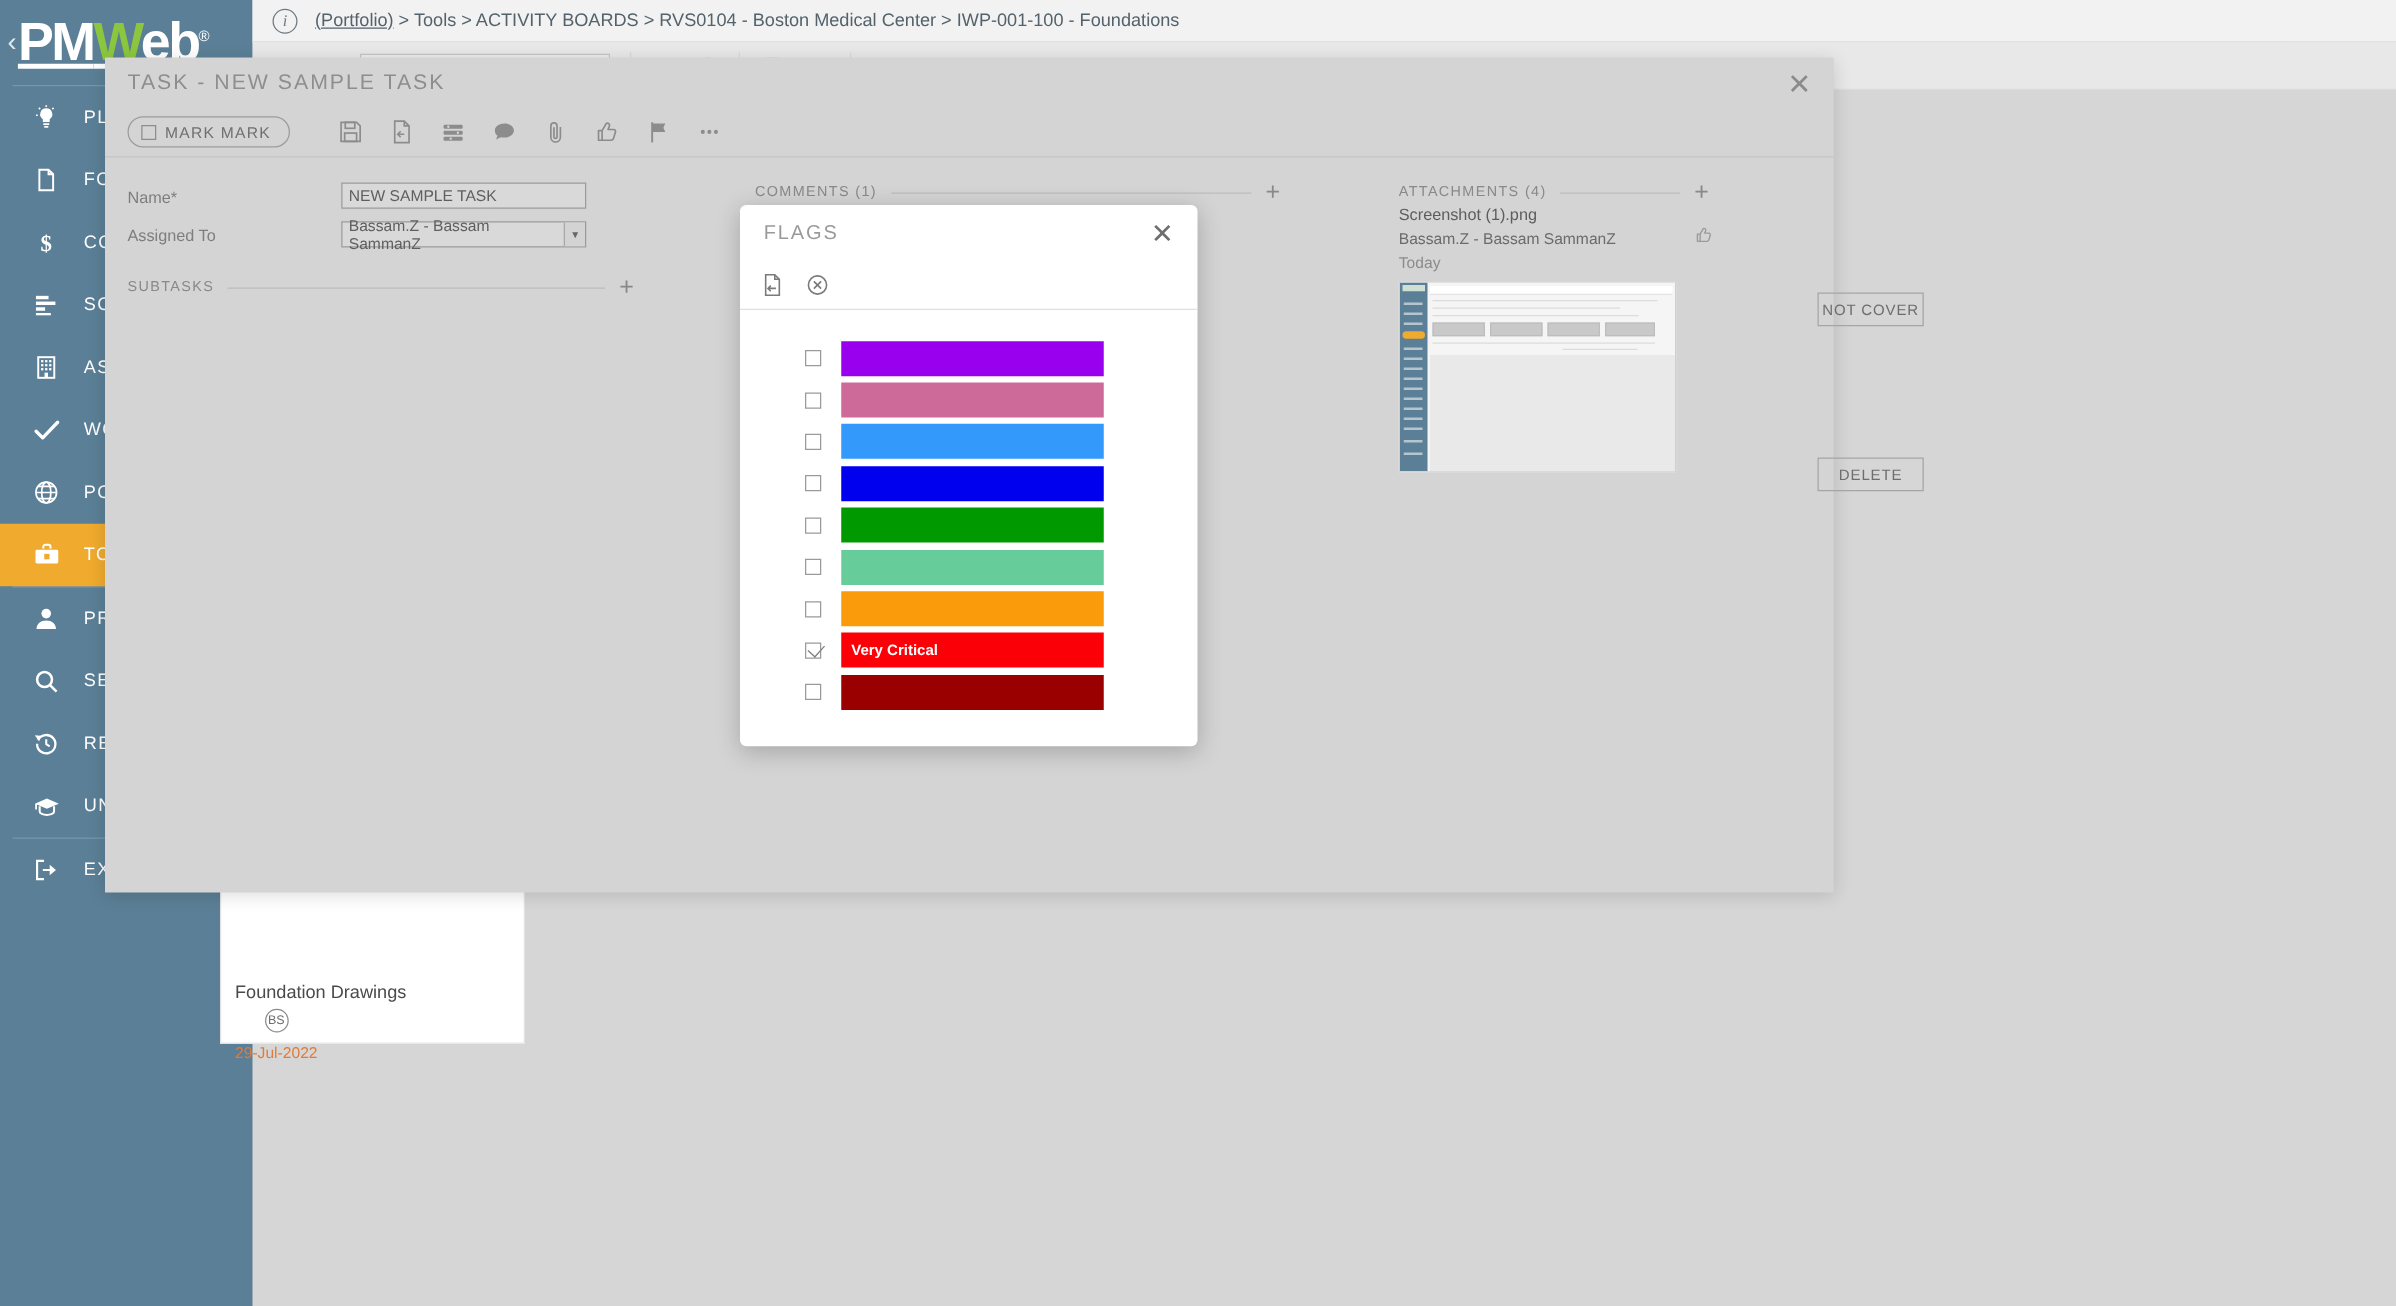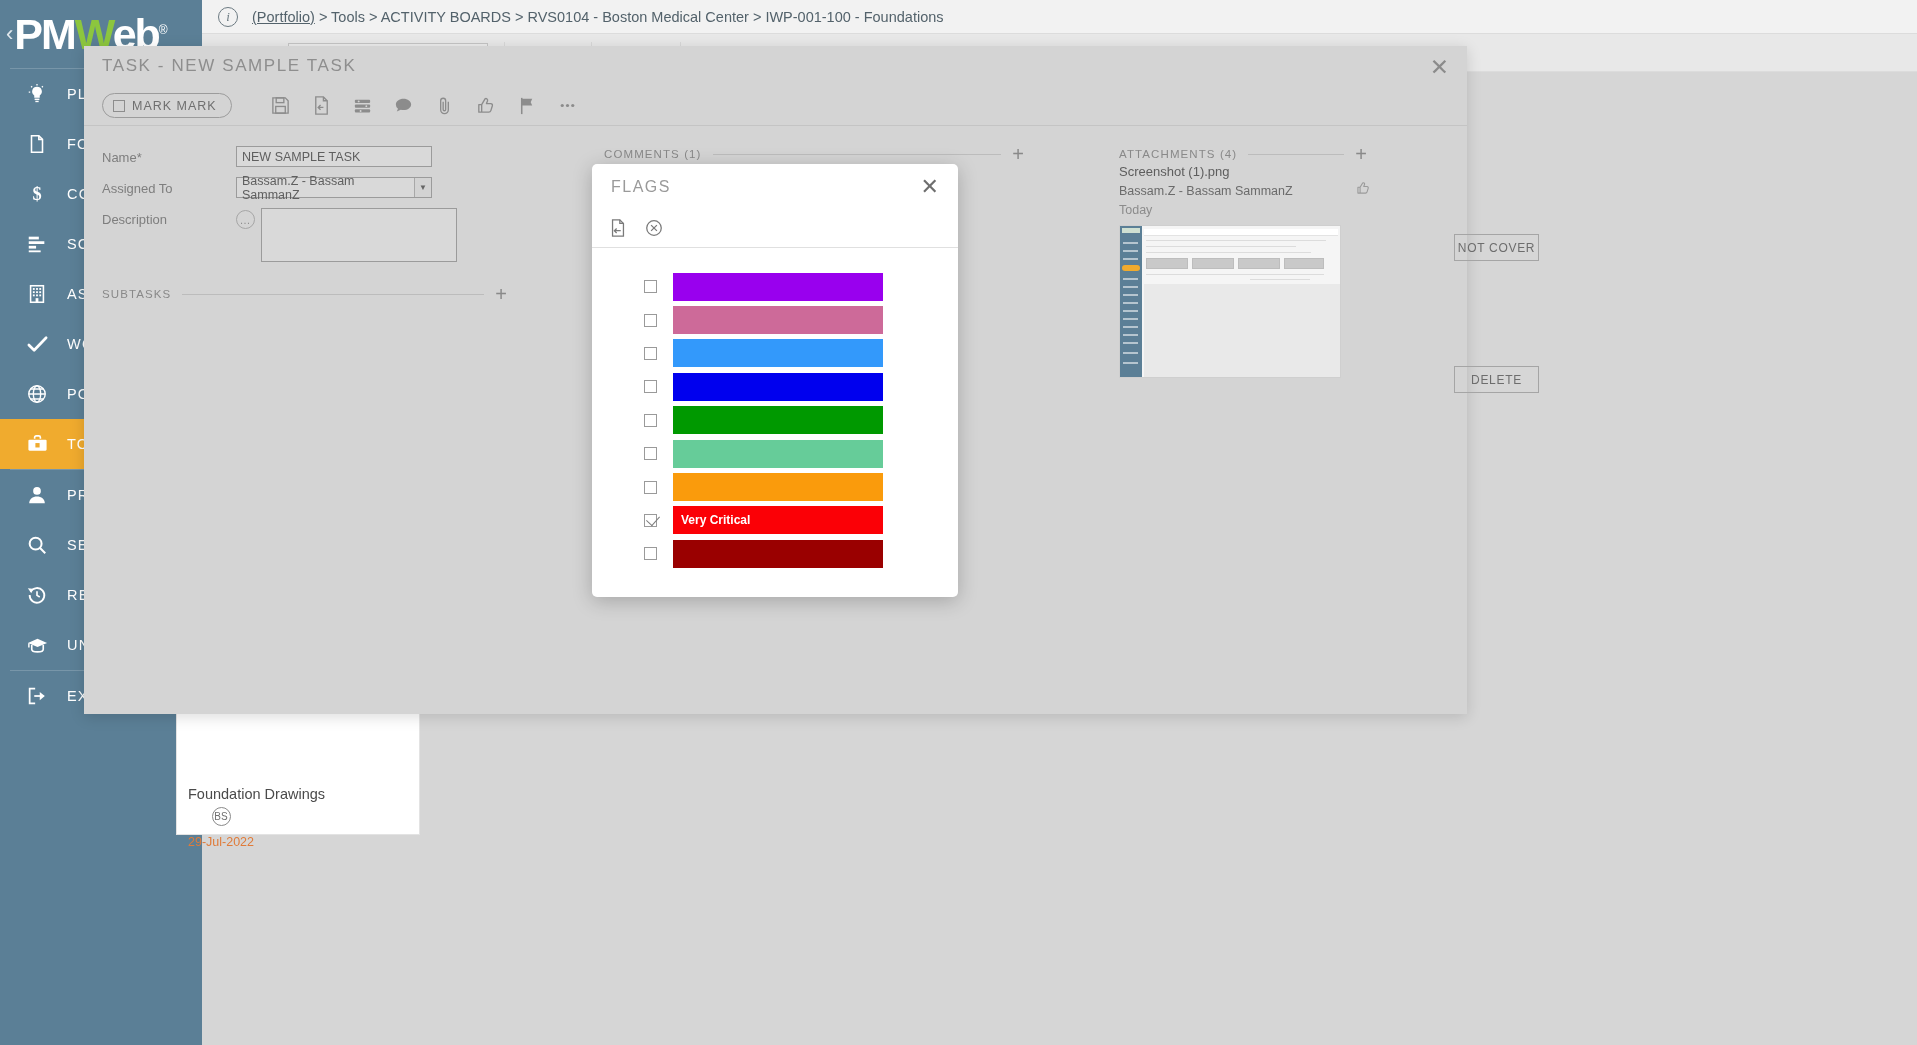--- a/index.html
+++ b/index.html
@@ -18,21 +18,21 @@
     background: #5b7f96;
     color: #ffffff;
   }
   .brand {
     height: 68px; display: flex; align-items: center;
     padding-left: 6px; position: relative;
   }
   .brand-chev { font-size: 22px; color: #e8eef2; margin-right: 1px; opacity:.95; }
   .brand-logo {
     font-size: 43px; font-weight: bold; letter-spacing: -2px;
-    color: #ffffff; position: relative; line-height: 1;
+    color: #ffffff; position: relative; line-height: 1; text-decoration: underline;
   }
   .brand-logo .w-green { color: #8cc63e; }
   .brand-reg { font-size: 12px; vertical-align: super; font-weight: normal; }
   .nav-sep { height: 1px; background: rgba(255,255,255,0.18); margin: 0 10px; }
   .nav-item {
     display: flex; align-items: center; height: 50px;
     padding-left: 20px; cursor: pointer; position: relative;
   }
   .nav-item .ico {
     width: 34px; display: flex; align-items: center; justify-content: center;
@@ -153,21 +153,21 @@
   .tool-ico {
     width: 41px; height: 34px; display: flex;
     align-items: center; justify-content: center;
     color: #8c8c8c; cursor: pointer;
   }
 
   .task-body { position: relative; height: 586px; }
 
   
   .form-left { position: absolute; left: 18px; top: 20px; width: 430px; }
-  .frow { display: flex; align-items: flex-start; margin-bottom: 10px; position: relative; }
+  .frow { display: flex; align-items: flex-start; margin-bottom: 10px; position: relative; gap: 37px; }
   .flabel {
     width: 134px; font-size: 13px; color: #7e7e7e;
     padding-top: 4px; flex: none;
   }
   .finput {
     width: 196px; height: 21px; background: #d9d9d9;
     border: 1px solid #9b9b9b; font-size: 12.5px; color: #5f5f5f;
     padding: 0 5px; display: flex; align-items: center;
     font-family: "Liberation Sans", sans-serif;
   }
@@ -633,25 +633,20 @@
         <div class="frow">
           <div class="flabel">Name*</div>
           <div class="finput">NEW SAMPLE TASK</div>
         </div>
         <div class="frow">
           <div class="flabel">Assigned To</div>
           <div class="fselect">
             <span>Bassam.Z - Bassam SammanZ</span>
             <span class="sel-arrow">▼</span>
           </div>
-        </div>
-        <div class="frow">
-          <div class="flabel">Description</div>
-          <div class="desc-dots">…</div>
-          <div class="ftext"></div>
         </div>
 
         <div class="section-head" style="width:405px;">
           <div class="section-title">SUBTASKS</div>
           <div class="section-rule"></div>
           <div class="section-plus">+</div>
         </div>
       </div>
 
       <div class="col-comments">

